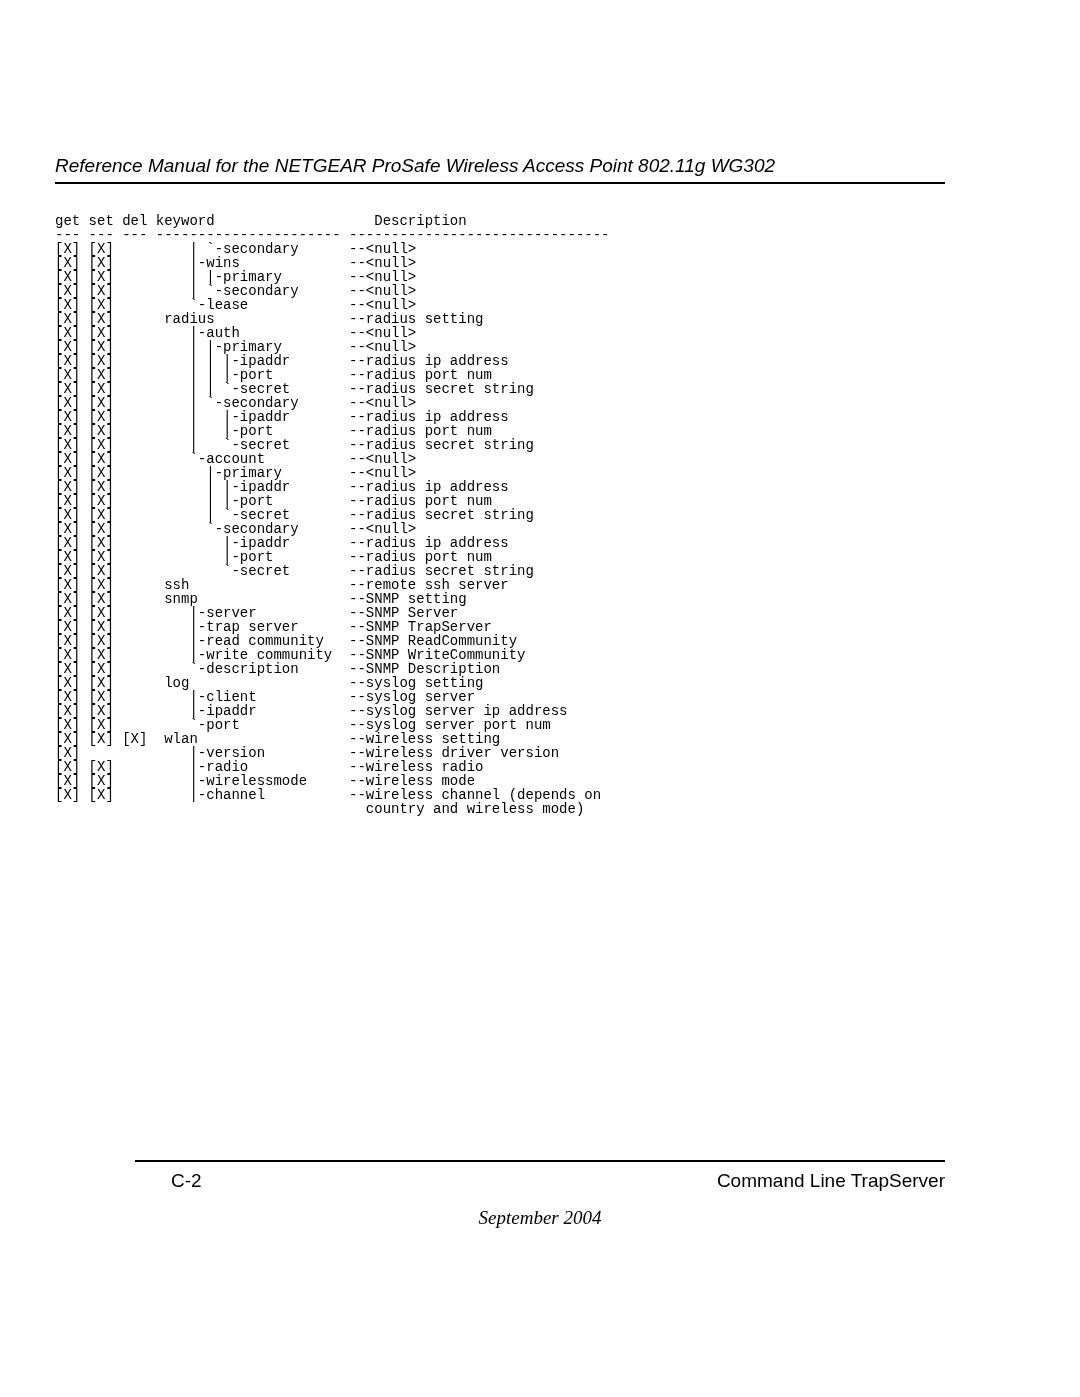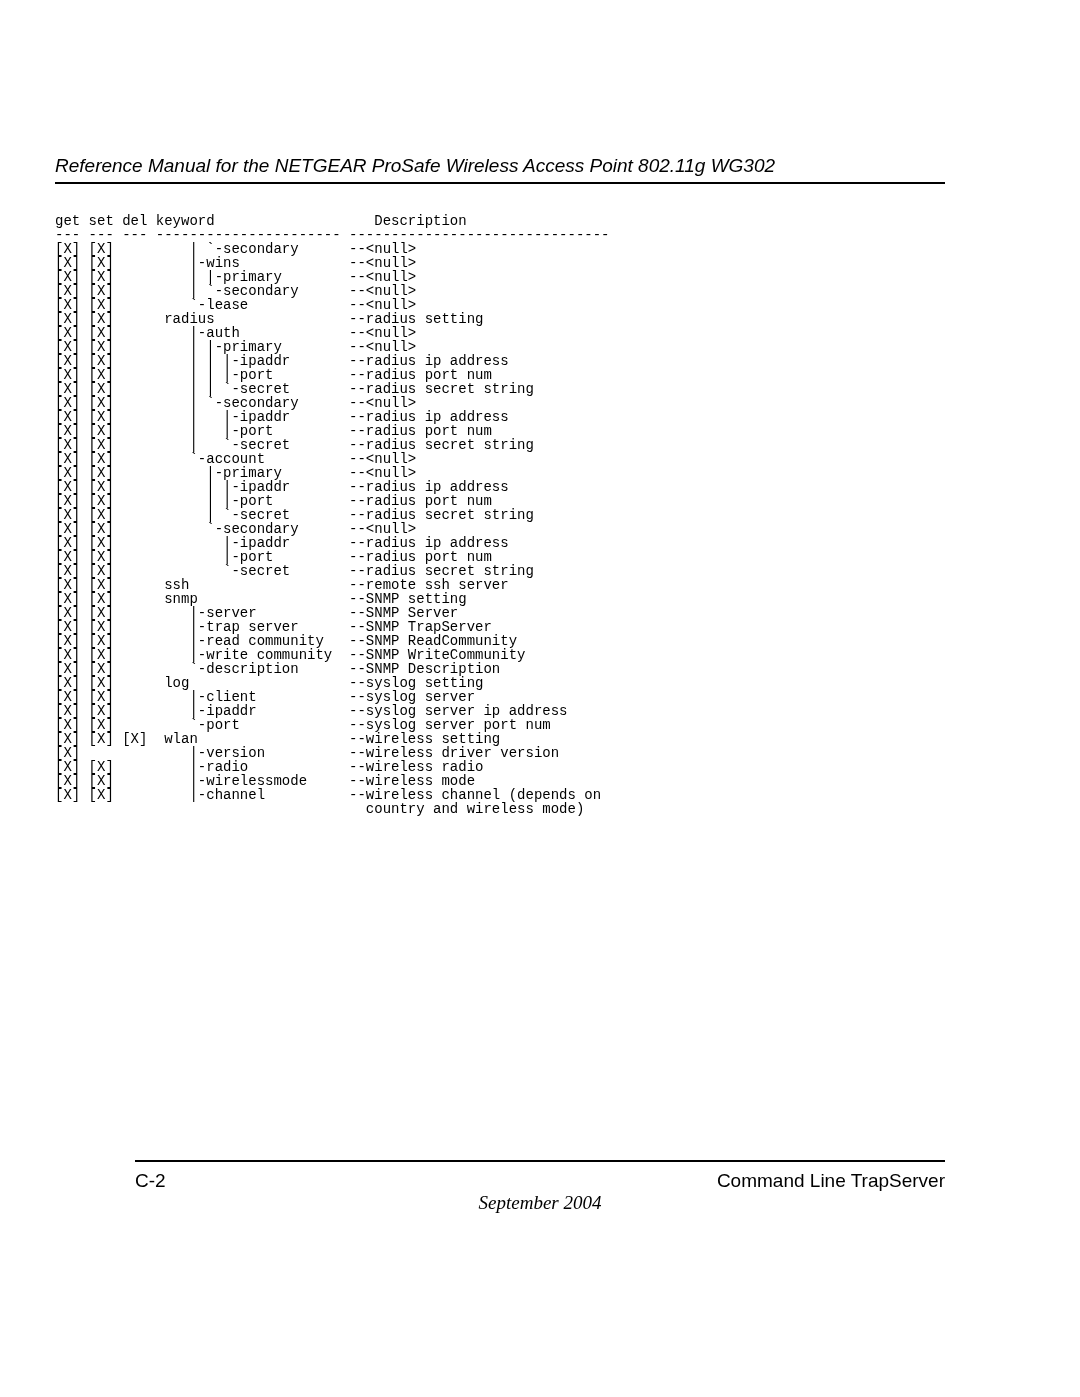--- a/index.html
+++ b/index.html
@@ -43,24 +43,25 @@
     .footer-rule {
       border: none;
       border-top: 2px solid #000;
       margin-bottom: 8px;
     }
     .footer-line {
       display: flex;
       justify-content: space-between;
       font-family: Arial, Helvetica, sans-serif;
       font-size: 19px;
+      margin-left: 36px;
     }
     .footer-date {
       position: absolute;
-      bottom: 183px;
+      bottom: 168px;
       left: 0;
       right: 0;
       text-align: center;
       font-style: italic;
       font-size: 19px;
       font-family: "Times New Roman", Times, serif;
     }
   </style>
 </head>
 <body>

